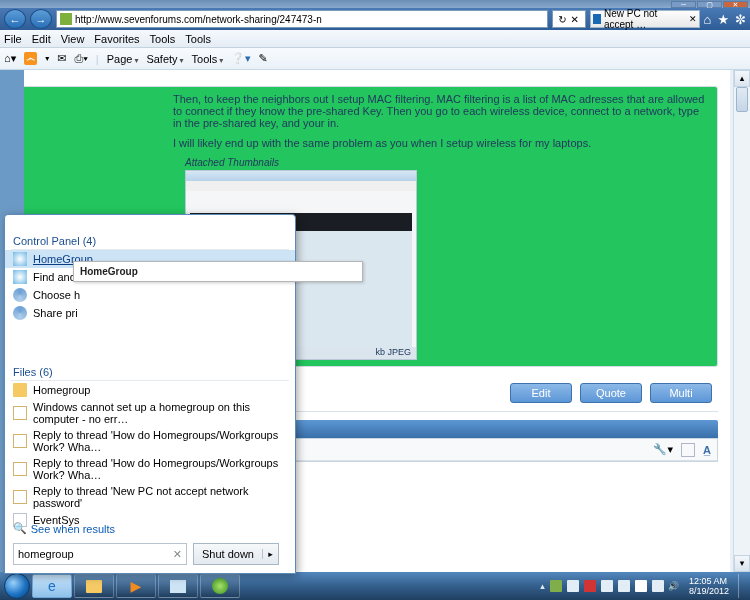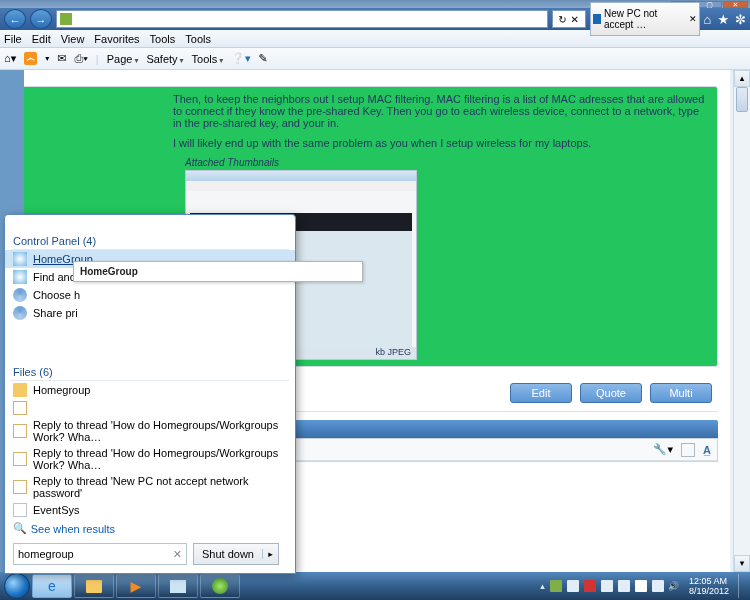--- a/index.html
+++ b/index.html
@@ -5,21 +5,21 @@
 *{box-sizing:border-box;margin:0;padding:0;font-family:"Segoe UI",Tahoma,sans-serif}
 body{width:750px;height:600px;background:#e8f0f8;position:relative;overflow:hidden}
 .titlebar{height:8px;background:linear-gradient(#6a8fb7,#8aa9cc);display:flex;align-items:center;justify-content:flex-end;padding:0 2px}
 .win-btn{width:25px;height:7px;background:#7a9bc5;border:1px solid #5c7da5;margin-left:1px;font-size:7px;text-align:center;color:#fff;line-height:5px}
 .win-btn.close{background:#c8663e}
 .navbar{height:22px;background:linear-gradient(#4a7ab5,#2e5c96);display:flex;align-items:center;padding:0 4px;gap:4px}
 .nav-arrow{width:22px;height:20px;border-radius:50%;background:linear-gradient(#5d9dd8,#2970b8);border:1px solid #1d5089;display:flex;align-items:center;justify-content:center;color:#fff;font-size:11px}
 .addr{flex:1;height:18px;background:#fff;border:1px solid #7b9ab5;display:flex;align-items:center;padding:0 3px;font-size:10px}
 .addr-icon{width:12px;height:12px;background:#7db03c;margin-right:3px}
 .ref-stop{width:34px;height:18px;background:#fff;border:1px solid #7b9ab5;display:flex;align-items:center;justify-content:center;font-size:10px;gap:4px}
-.tab-ie{width:110px;height:18px;background:linear-gradient(#fdfdfd,#e8e8e8);border:1px solid #9cb4cc;display:flex;align-items:center;padding:16px 2px;font-size:10px;gap:3px}
+.tab-ie{width:110px;height:18px;background:linear-gradient(#fdfdfd,#e8e8e8);border:1px solid #9cb4cc;display:flex;align-items:center;padding:0 2px;font-size:10px;gap:3px}
 .tab-ie .ic{width:10px;height:10px;background:#1868b3}
 .tab-close{margin-left:auto;font-size:9px}
 .tb-icons{display:flex;gap:6px;color:#fff}
 .tb-icons span{font-size:13px}
 .menubar{height:18px;background:linear-gradient(#f5f9fd,#e4ecf4);border-bottom:1px solid #c5d3e0;display:flex;align-items:center;padding:0 4px;font-size:11px;gap:10px}
 .cmdbar{height:22px;background:linear-gradient(#f8fbfe,#e9f1f8);border-bottom:1px solid #c9d8e6;display:flex;align-items:center;padding:0 4px;font-size:11px;gap:8px}
 .cmdbar .grp{display:flex;gap:8px;align-items:center}
 .rss{width:13px;height:13px;background:#f7931e;border-radius:2px;display:flex;align-items:center;justify-content:center;color:#fff;font-size:9px;font-weight:bold}
 .drop::after{content:"▾";font-size:8px;margin-left:2px;color:#555}
 .page{position:absolute;top:70px;left:0;right:20px;bottom:28px;background:#fff;overflow:hidden}
@@ -80,20 +80,21 @@
   <div class="win-btn">─</div>
   <div class="win-btn">▢</div>
   <div class="win-btn close">✕</div>
 </div>
 
 <div class="navbar">
   <div class="nav-arrow">←</div>
   <div class="nav-arrow">→</div>
   <div class="addr">
     <span class="addr-icon"></span>
+    <span>http://www.sevenforums.com/network-sharing/247473-n</span>
   </div>
   <div class="ref-stop">
       <span>↻</span>
       <span>✕</span>
     </div>
   <div class="tab-ie">
     <span class="ic"></span>
     <span>New PC not accept …</span>
     <span class="tab-close">✕</span>
   </div>
@@ -205,20 +206,21 @@
   </div>
 
   <div class="sm-sec" style="margin-top:24px">Files (6)</div>
   <div class="sm-line"></div>
   <div class="sm-item">
       <span class="ic ic-fold"></span>
       <span>Homegroup</span>
     </div>
   <div class="sm-item">
       <span class="ic ic-mail"></span>
+      <span>Windows cannot set up a homegroup on this computer - no err…</span>
     </div>
   <div class="sm-item">
       <span class="ic ic-mail"></span>
       <span>Reply to thread 'How do Homegroups/Workgroups Work? Wha…</span>
     </div>
   <div class="sm-item">
       <span class="ic ic-mail"></span>
       <span>Reply to thread 'How do Homegroups/Workgroups Work? Wha…</span>
     </div>
   <div class="sm-item">

